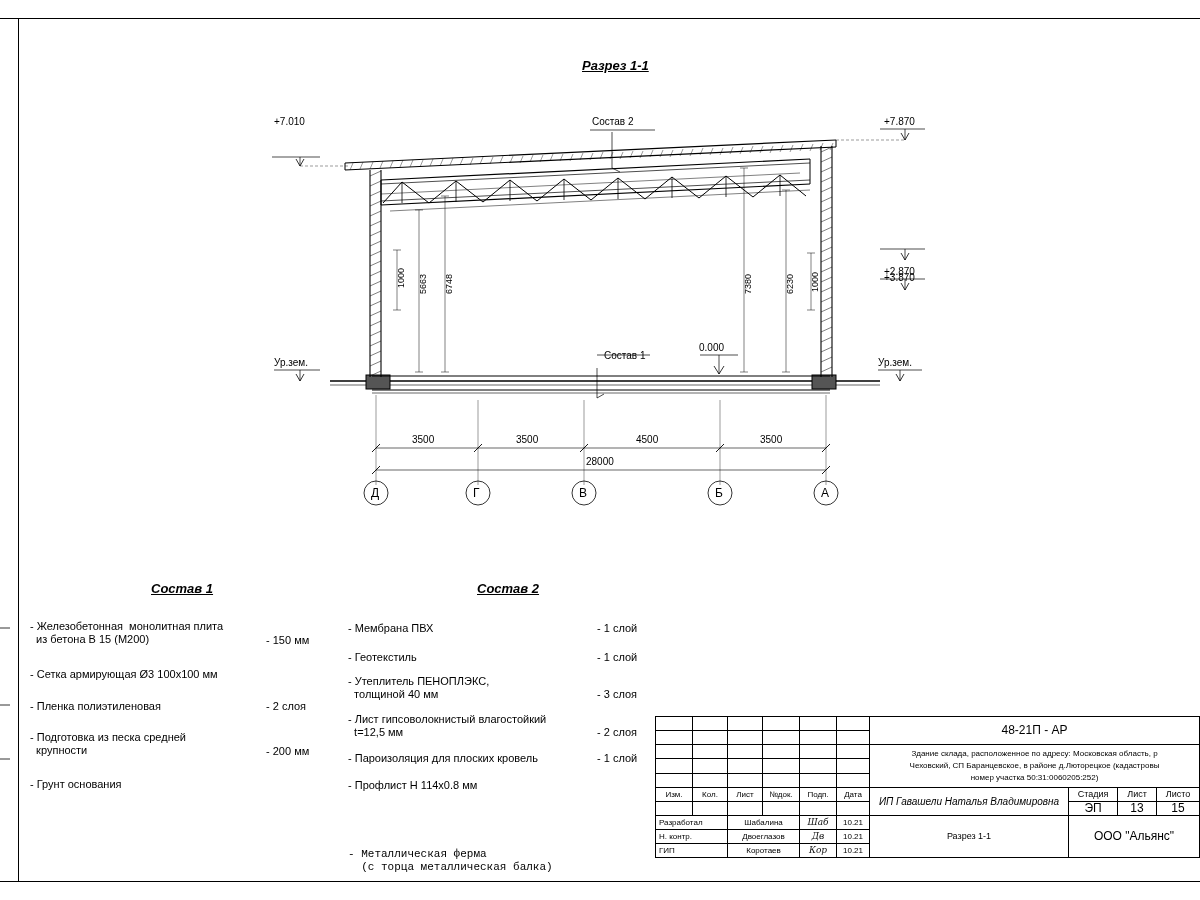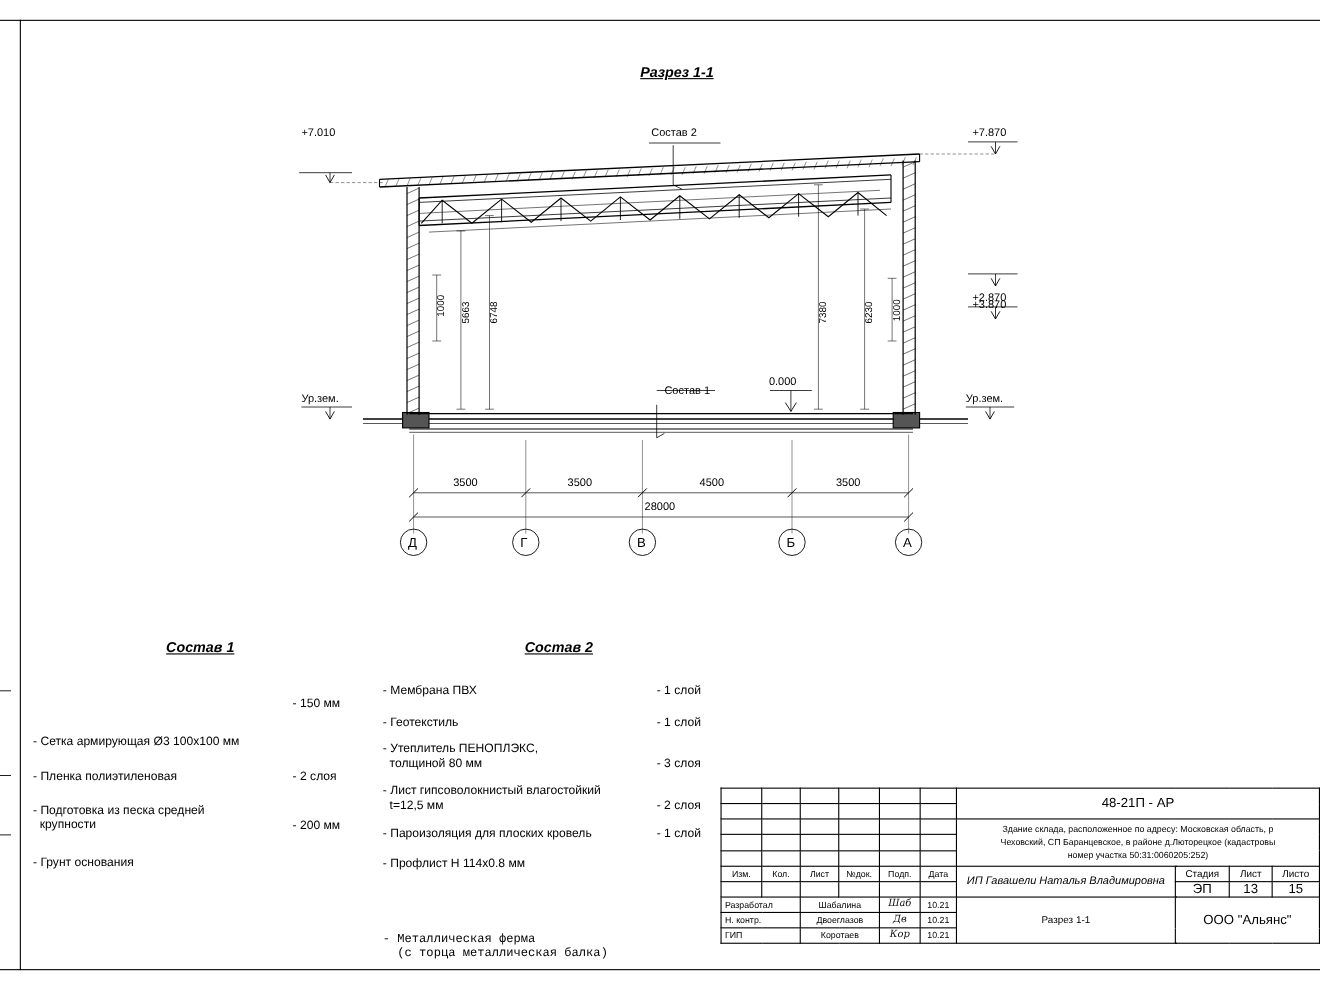--- a/index.html
+++ b/index.html
@@ -382,20 +382,22 @@
   <div class="lbl" style="left:586px; top:456px;">28000</div>
 
   <div class="lbl" style="left:371px; top:486px; font-size:12px;">Д</div>
   <div class="lbl" style="left:473px; top:486px; font-size:12px;">Г</div>
   <div class="lbl" style="left:579px; top:486px; font-size:12px;">В</div>
   <div class="lbl" style="left:715px; top:486px; font-size:12px;">Б</div>
   <div class="lbl" style="left:821px; top:486px; font-size:12px;">А</div>
 
   <div class="title-underline" style="left:151px; top:581px;">Состав 1</div>
 
+  <div class="spec" style="left:30px; top:620px;">- Железобетонная  монолитная плита
+  из бетона В 15 (М200)</div>
   <div class="spec-val" style="left:266px; top:634px;">- 150 мм</div>
 
   <div class="spec" style="left:30px; top:668px;">- Сетка армирующая Ø3 100х100 мм</div>
 
   <div class="spec" style="left:30px; top:700px;">- Пленка полиэтиленовая</div>
   <div class="spec-val" style="left:266px; top:700px;">-  2 слоя</div>
 
   <div class="spec" style="left:30px; top:731px;">- Подготовка из песка средней
   крупности</div>
   <div class="spec-val" style="left:266px; top:745px;">- 200 мм</div>
@@ -404,21 +406,21 @@
 
   <div class="title-underline" style="left:477px; top:581px;">Состав 2</div>
 
   <div class="spec" style="left:348px; top:622px;">- Мембрана ПВХ</div>
   <div class="spec-val" style="left:597px; top:622px;">- 1 слой</div>
 
   <div class="spec" style="left:348px; top:651px;">- Геотекстиль</div>
   <div class="spec-val" style="left:597px; top:651px;">- 1 слой</div>
 
   <div class="spec" style="left:348px; top:675px;">- Утеплитель ПЕНОПЛЭКС,
-  толщиной 80 мм</div>
+  толщиной 40 мм</div>
   <div class="spec-val" style="left:597px; top:688px;">- 3 слоя</div>
 
   <div class="spec" style="left:348px; top:713px;">- Лист гипсоволокнистый влагостойкий
   t=12,5 мм</div>
   <div class="spec-val" style="left:597px; top:726px;">- 2 слоя</div>
 
   <div class="spec" style="left:348px; top:752px;">- Пароизоляция для плоских кровель</div>
   <div class="spec-val" style="left:597px; top:752px;">- 1 слой</div>
 
   <div class="spec" style="left:348px; top:779px;">- Профлист Н 114х0.8 мм</div>

